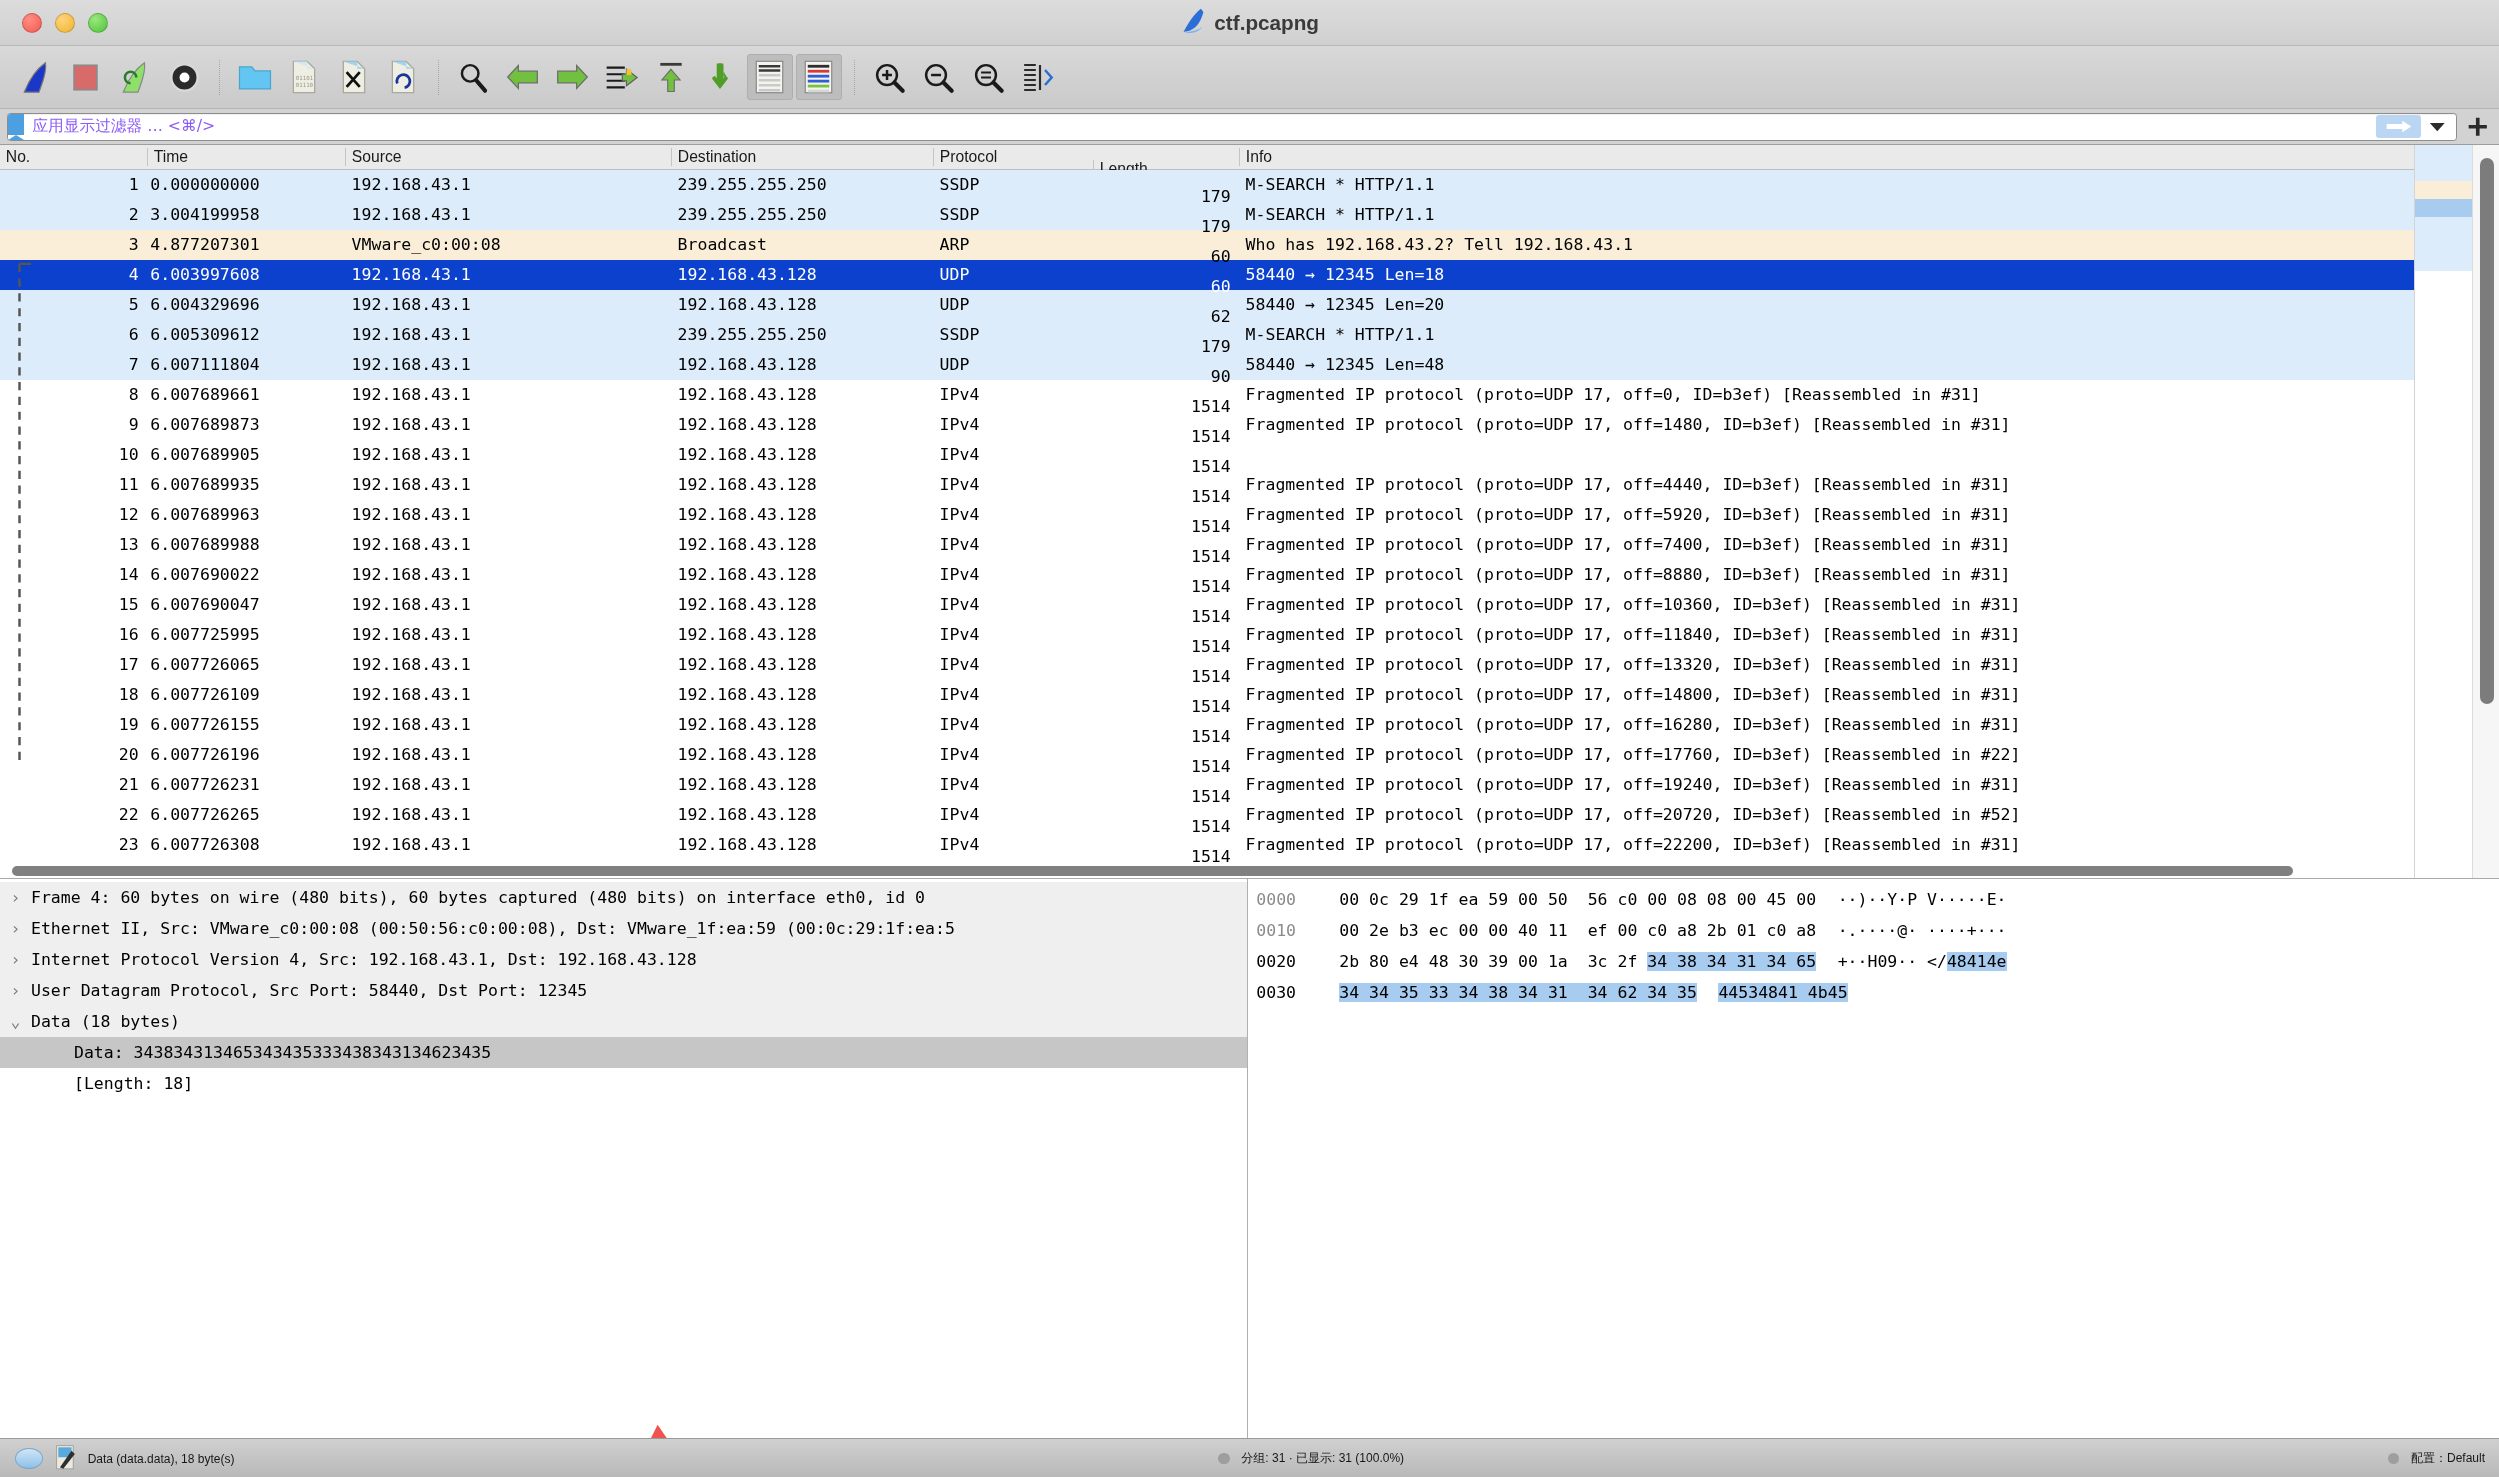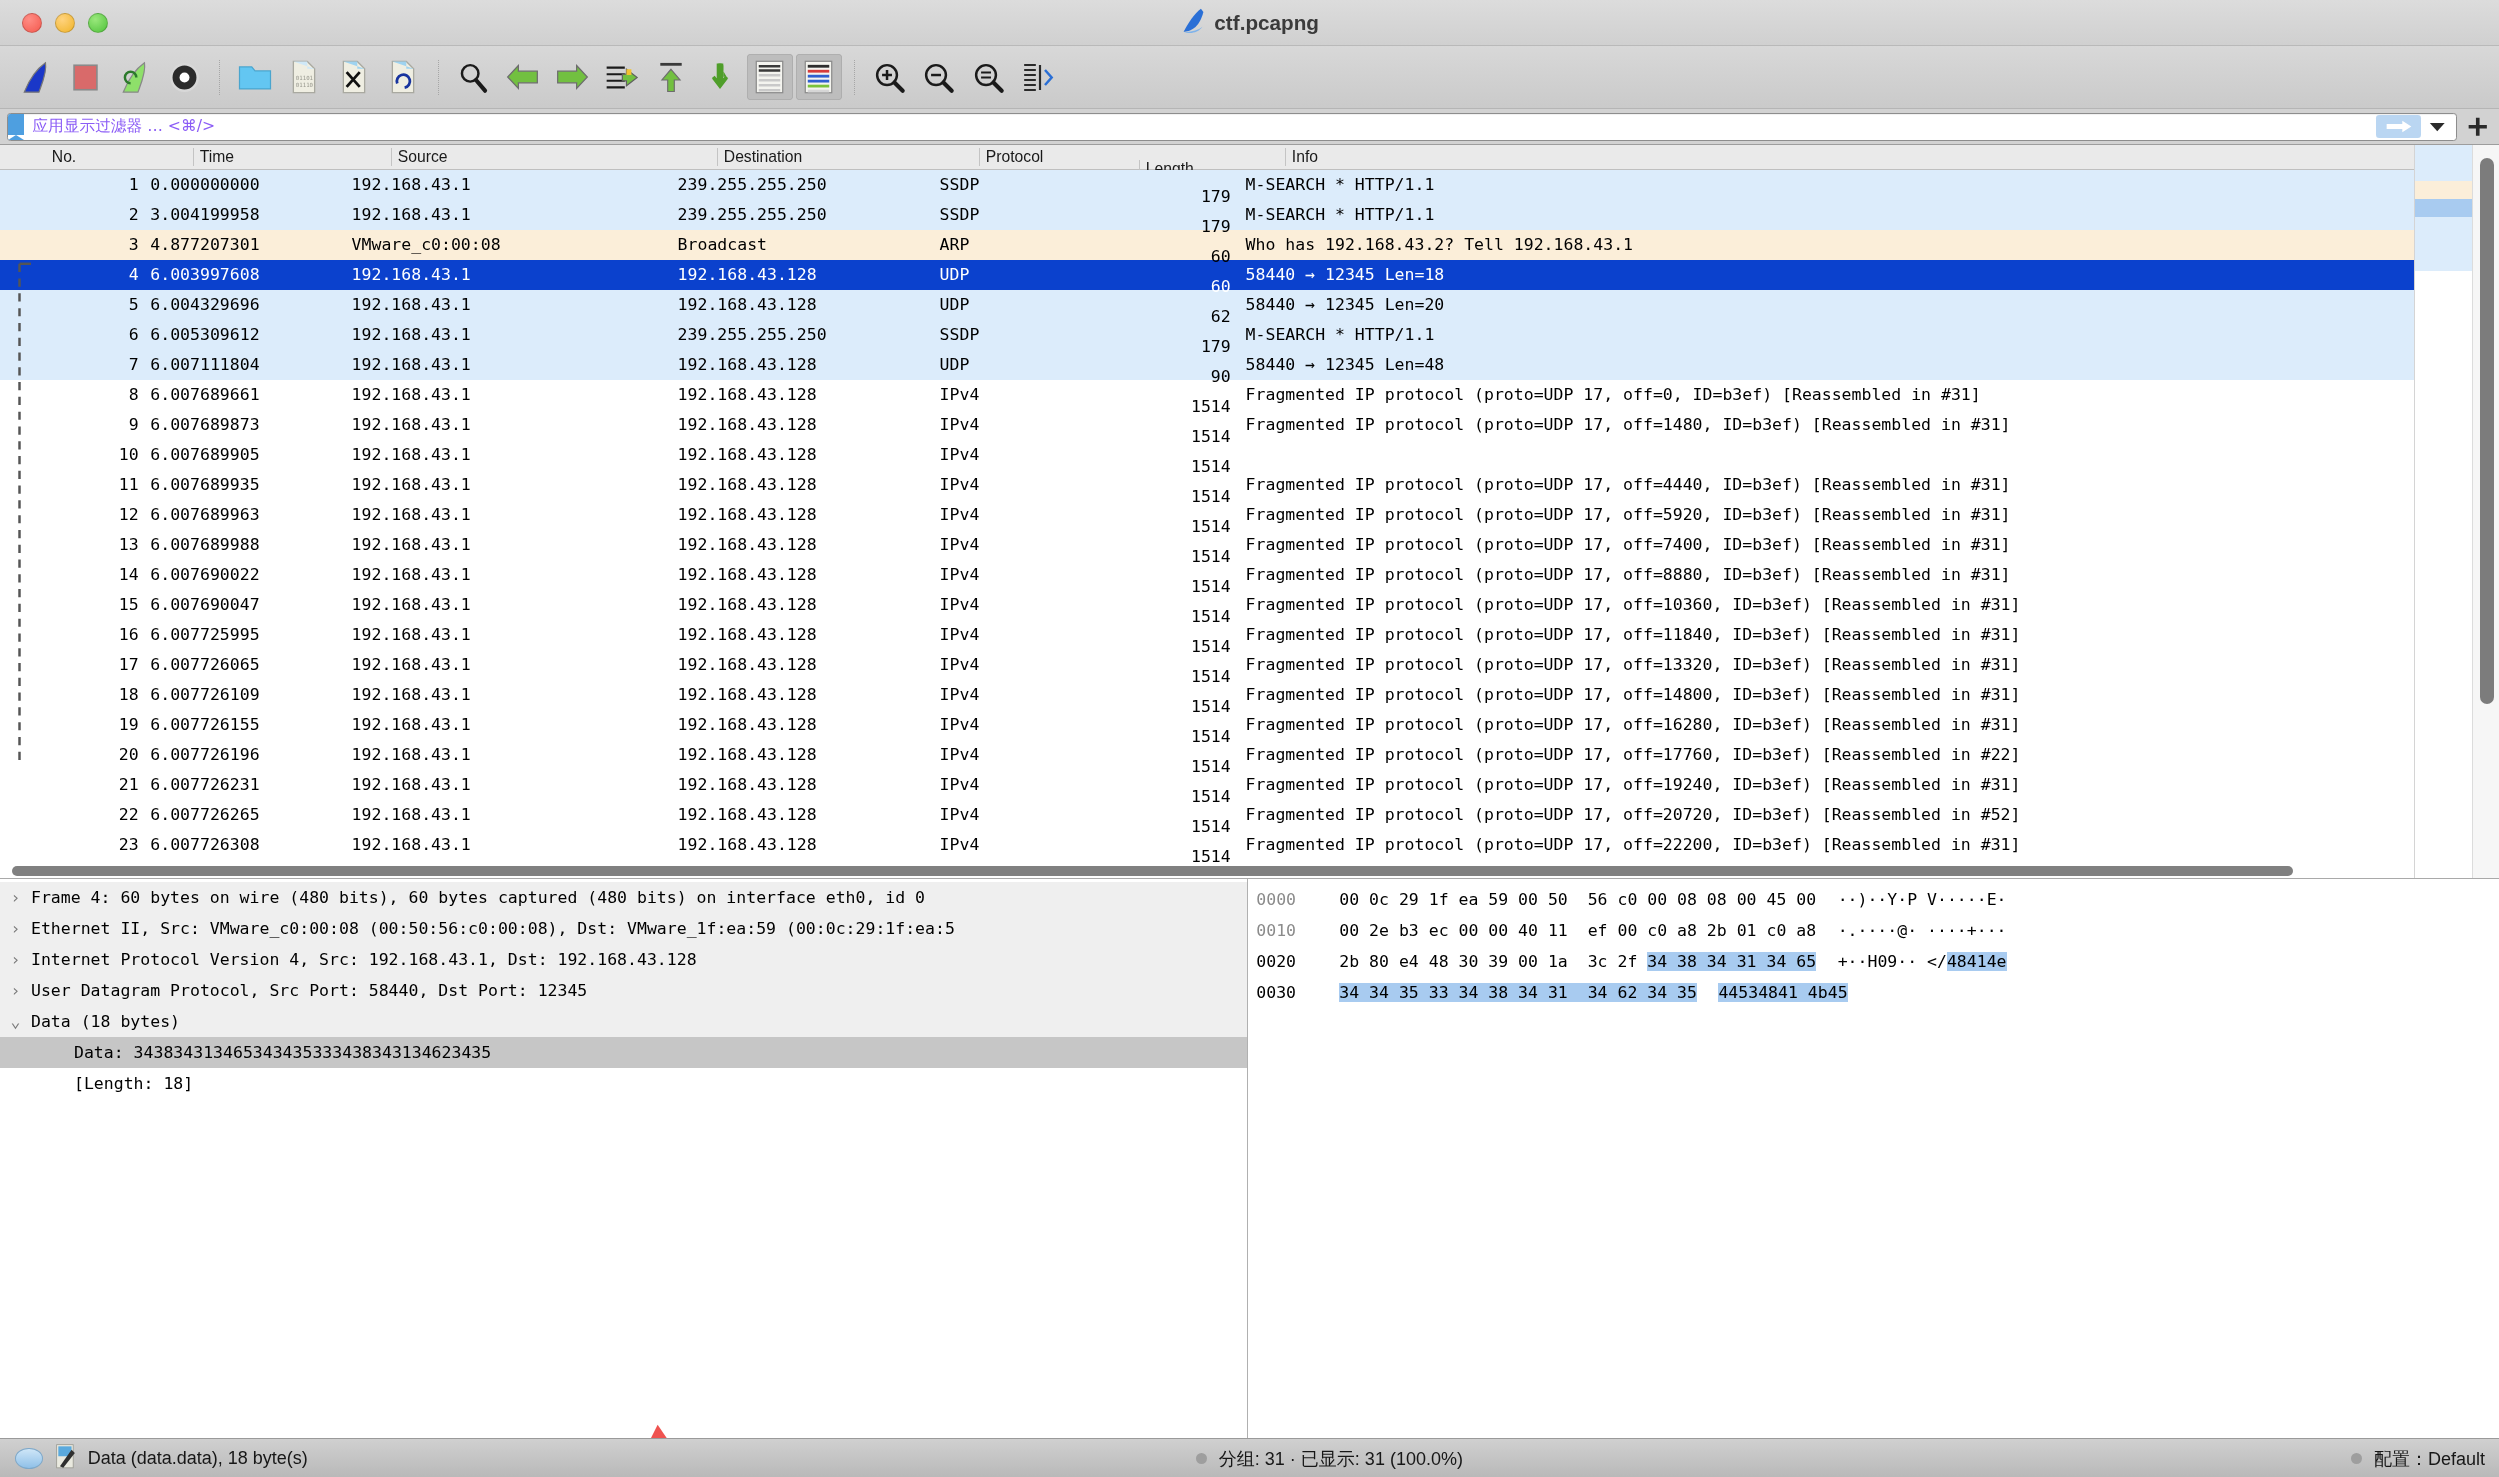--- a/index.html
+++ b/index.html
@@ -79,21 +79,21 @@
 
   
   .packet-list-area { flex: 0 0 734px; display: flex; background: #fff; border-bottom: 0.8px solid #a9a9a9; position: relative; }
   .plist-main { flex: 1; display: flex; flex-direction: column; min-width: 0; }
   .plist-head {
     display: flex; height: 25px; flex: 0 0 25px; background: #eaeaea;
     border-bottom: 0.8px solid #bfbfbf; font-size: 15.7px; color: #1a1a1a; align-items: center;
     font-family: "Liberation Sans", sans-serif;
   }
   .plist-head > div { border-left: 0.8px solid #c4c4c4; padding-left: 5.8px; height: 18px; line-height: 18px; }
-  .plist-head > div:first-child { border-left: none; margin-left: 46px; }
+  .plist-head > div:first-child { border-left: none; }
   .c-no   { width: 147px; flex: 0 0 147px; }
   .c-time { width: 198px; flex: 0 0 198px; }
   .c-src  { width: 326px; flex: 0 0 326px; }
   .c-dst  { width: 262px; flex: 0 0 262px; }
   .c-proto{ width: 160px; flex: 0 0 160px; }
   .c-len  { width: 146px; flex: 0 0 146px; margin-top: 24px; }
   .c-info { flex: 1 1 auto; min-width: 0; }
 
   .plist-rows { flex: 1; overflow: hidden; position: relative; }
   .prow {
@@ -161,21 +161,21 @@
   .hex-off.dark { color: #000; }
   .hex-bytes { white-space: pre; }
   .hex-ascii { white-space: pre; margin-left: 21.5px; }
   .hl { background: #a8cbf0; }
 
   
   .statusbar {
     height: 40px; flex: 0 0 40px; display: flex; align-items: center;
     background: linear-gradient(#d0d0d0, #b8b8b8);
     border-top: 0.8px solid #9a9a9a; padding: 0 15px; gap: 11.6px;
-    font-size: 18px; color: #171717;
+    font-size: 12px; color: #171717;
   }
   .sb-spacer { flex: 1; }
   .sb-dot { width: 11.6px; height: 11.6px; border-radius: 50%; background: #9e9e9e; }
   .sb-oval { width: 28px; height: 21.5px; border-radius: 50%; background: linear-gradient(#cfe6f7,#8fc0e8); border: 0.8px solid #7ea8c9; }
 
   
   .annot-arrow { position: absolute; pointer-events: none; }
 </style>
 </head>
 <body>

